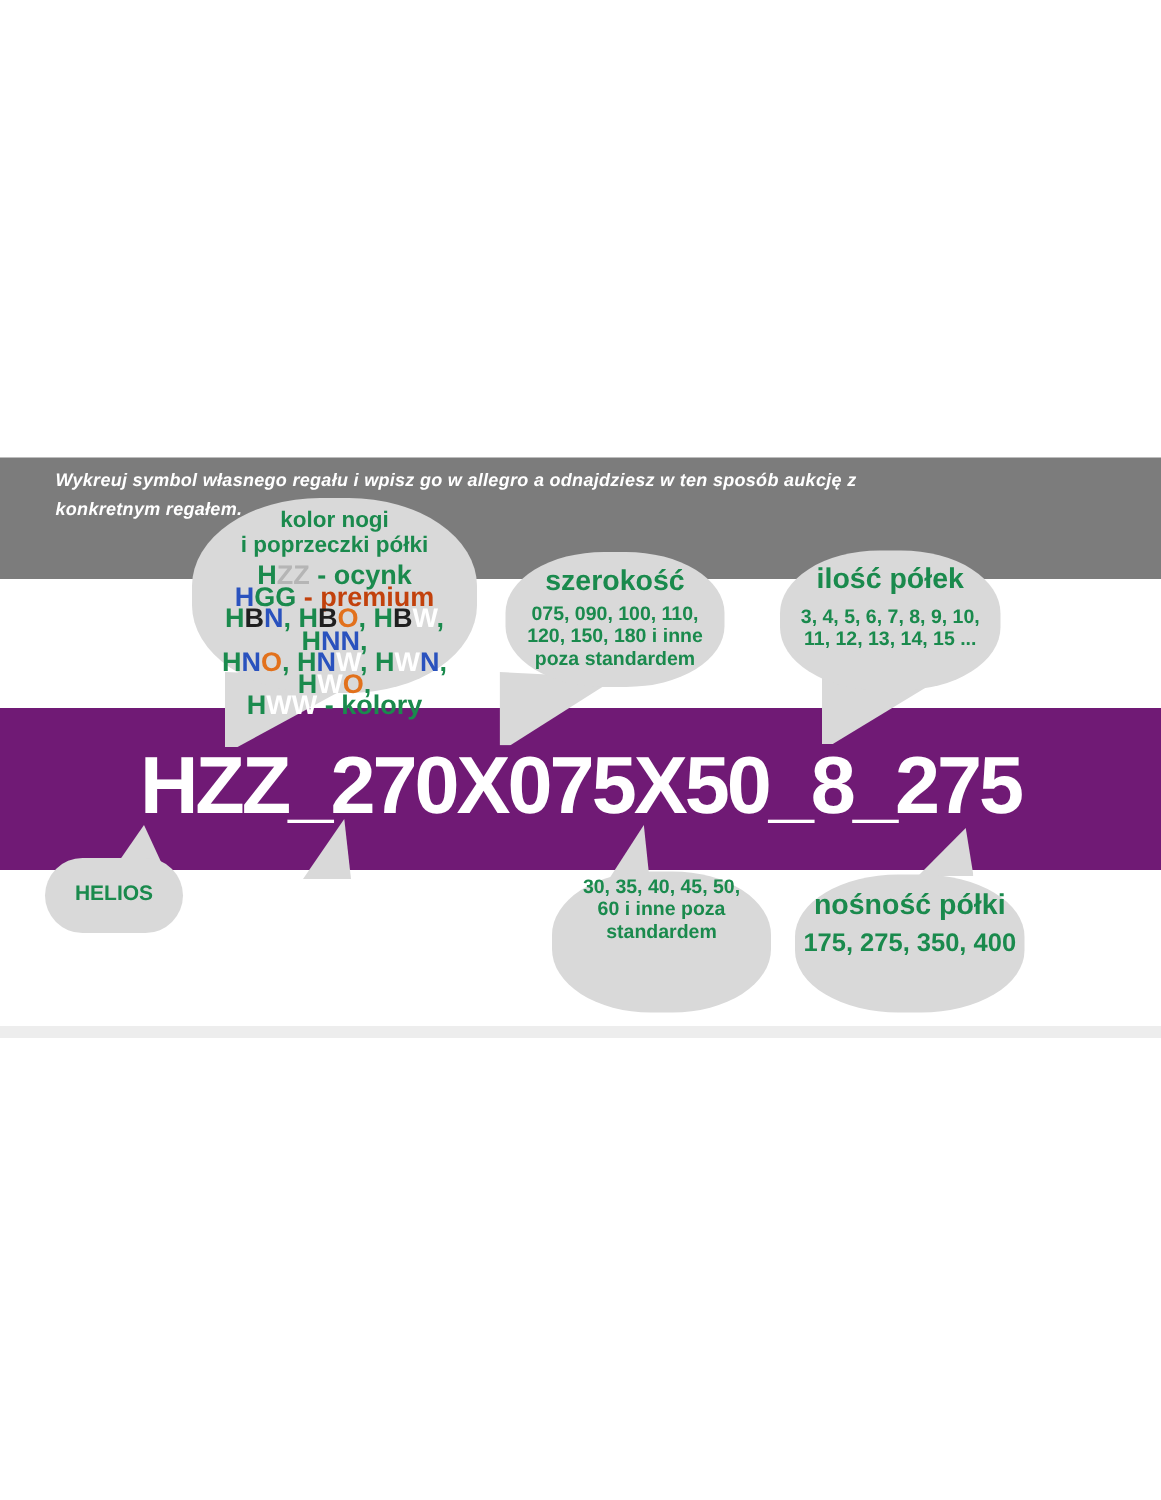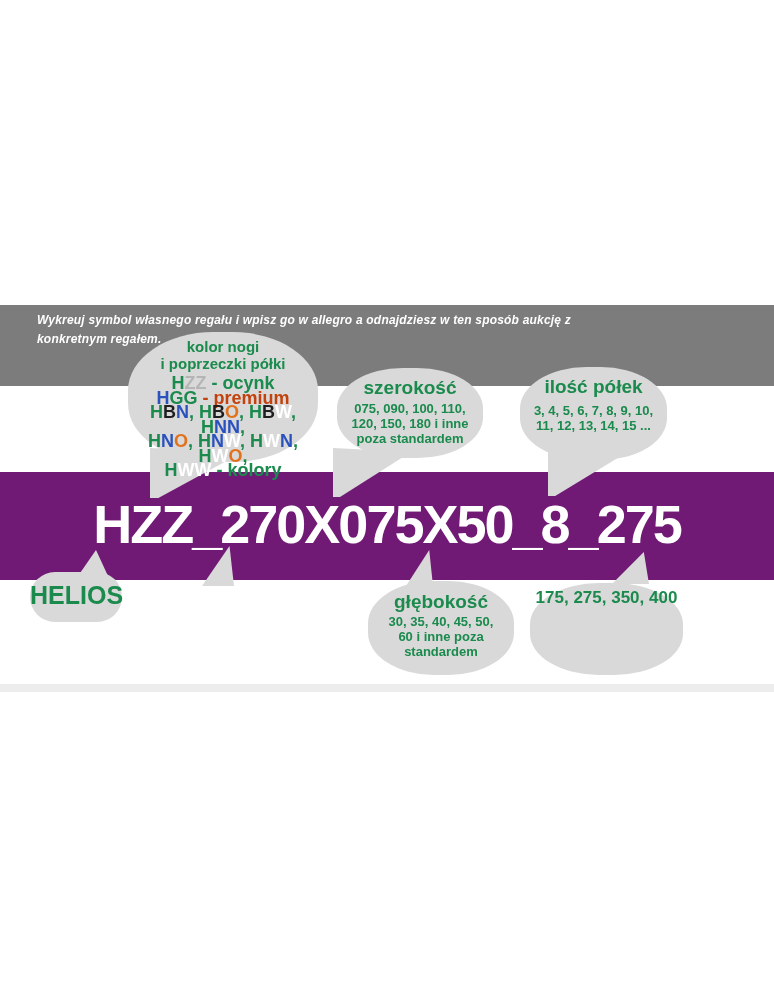--- a/index.html
+++ b/index.html
@@ -39,21 +39,21 @@
   .b-kolor .b-title{padding-top:7px;font-size:15px;line-height:16.5px;}
   .b-kolor .b-codes{margin-top:4px;font-size:18px;line-height:14.5px;}
 
   .b-szer{left:337px;top:368px;width:146px;height:90px;}
   .b-ilosc{left:520px;top:367px;width:147px;height:93px;}
   .b-szer .b-title,.b-ilosc .b-title{padding-top:9px;font-size:19px;line-height:21px;}
   .b-szer .b-lines,.b-ilosc .b-lines{margin-top:3px;font-size:13px;line-height:15px;}
   .b-ilosc .b-lines{margin-top:6px;}
 
   .b-helios{left:30px;top:572px;width:92px;height:50px;border-radius:26px;}
-  .b-helios .b-title{padding-top:13px;font-size:25px;line-height:20px;}
+  .b-helios .b-title{padding-top:13px;font-size:14px;line-height:20px;}
 
   .b-wys{left:123px;top:582px;width:165px;height:98px;}
   .b-wys .b-title{padding-top:10px;font-size:20px;line-height:22px;}
   .b-wys .b-lines{margin-top:2px;font-size:13.5px;line-height:15px;}
 
   .b-gleb{left:368px;top:581px;width:146px;height:94px;}
   .b-nos{left:530px;top:583px;width:153px;height:92px;}
   .b-gleb .b-title,.b-nos .b-title{padding-top:10px;font-size:19px;line-height:21px;}
   .b-gleb .b-lines{margin-top:2px;font-size:13px;line-height:15px;}
   .b-nos .b-lines{margin-top:7px;font-size:17px;line-height:15px;}
@@ -114,27 +114,27 @@
       <div>11, 12, 13, 14, 15 ...</div>
     </div>
   </div>
 
   <div class="bubble b-helios">
     <div class="b-title">HELIOS</div>
   </div>
 
 
   <div class="bubble b-gleb">
-    <div class="b-title">głębokość</div>
     <div class="b-lines">
       <div>30, 35, 40, 45, 50,</div>
       <div>60 i inne poza</div>
       <div>standardem</div>
     </div>
   </div>
 
   <div class="bubble b-nos">
+    <div class="b-title">nośność półki</div>
     <div class="b-lines">
       <div>175, 275, 350, 400</div>
     </div>
   </div>
 
 </div>
 
 </body></html>

